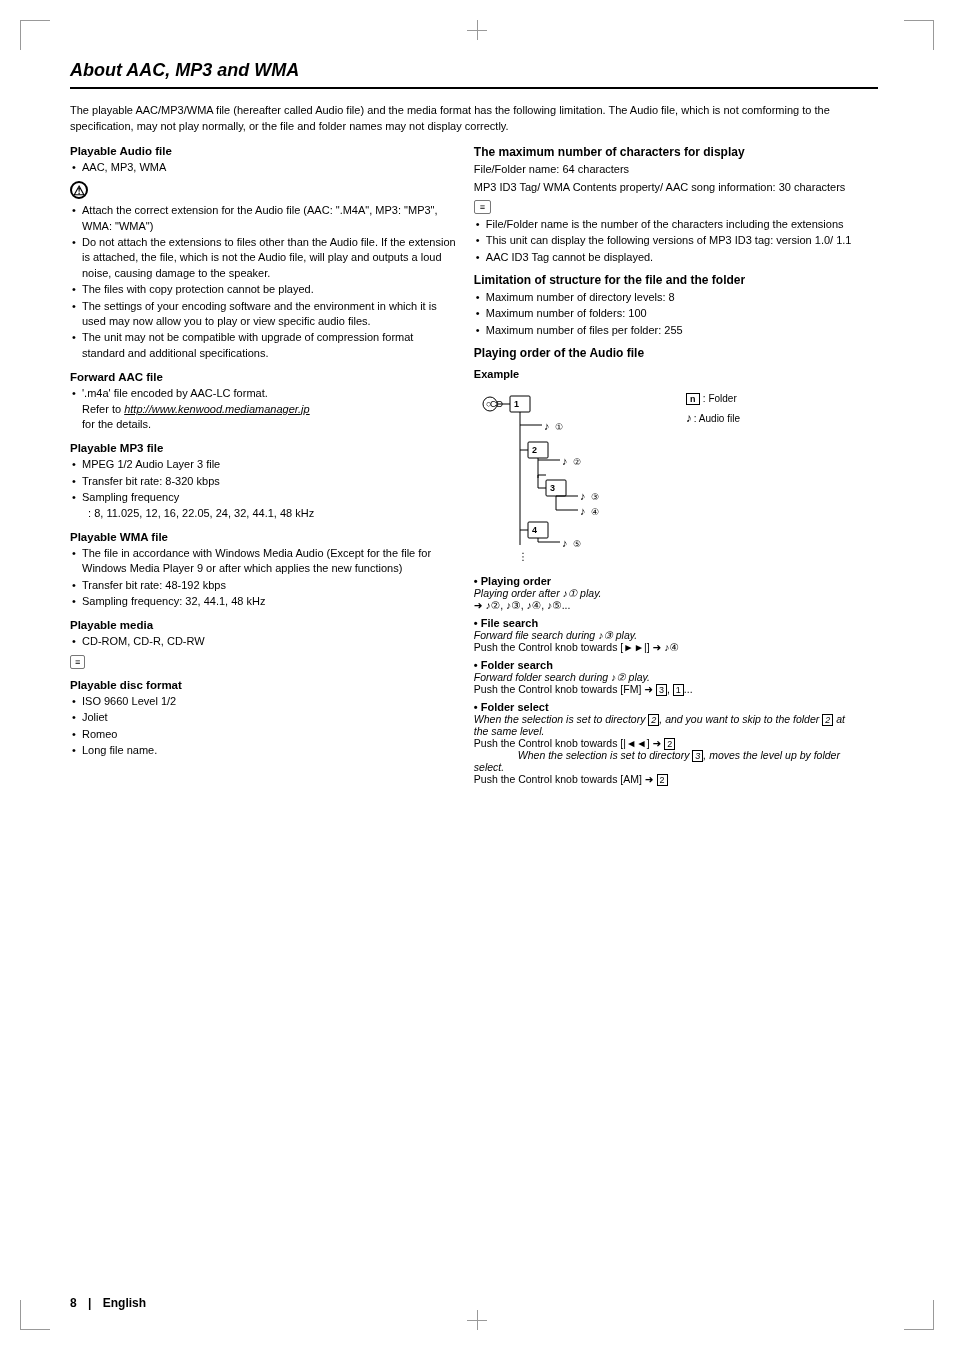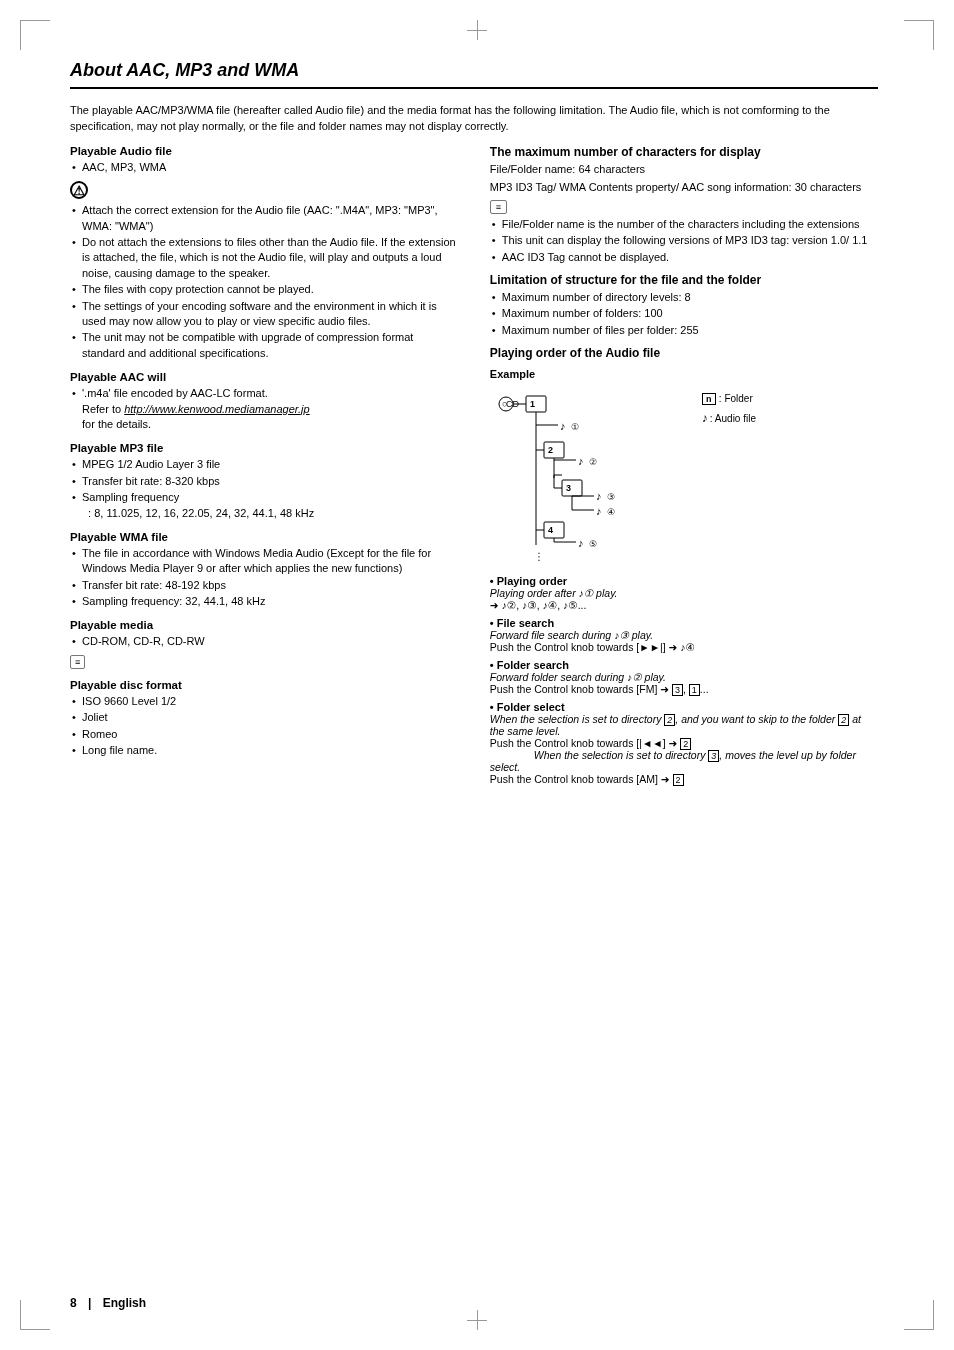--- a/index.html
+++ b/index.html
@@ -65,21 +65,21 @@
       font-weight: bold;
       font-style: italic;
       border-bottom: 2px solid #000;
       padding-bottom: 6px;
       margin-bottom: 14px;
     }
 
     
     .two-col {
       display: flex;
-      gap: 32px;
+      gap: 16px;
     }
     .col-left {
       flex: 0 0 48%;
       width: 48%;
     }
     .col-right {
       flex: 0 0 48%;
       width: 48%;
     }
 
@@ -195,21 +195,21 @@
         <span style="display:inline-block; border:2px solid #000; border-radius:50%; width:18px; height:18px; text-align:center; font-weight:bold; font-size:13px; line-height:16px; vertical-align:middle;">⚠</span>
       </div>
       <ul class="bullet-list">
         <li><span>Attach the correct extension for the Audio file (AAC: ".M4A", MP3: "MP3", WMA: "WMA")</span></li>
         <li><span>Do not attach the extensions to files other than the Audio file. If the extension is attached, the file, which is not the Audio file, will play and outputs a loud noise, causing damage to the speaker.</span></li>
         <li><span>The files with copy protection cannot be played.</span></li>
         <li><span>The settings of your encoding software and the environment in which it is used may now allow you to play or view specific audio files.</span></li>
         <li><span>The unit may not be compatible with upgrade of compression format standard and additional specifications.</span></li>
       </ul>
 
-      <div class="section-title">Playable AAC will</div>
+      <div class="section-title">Forward AAC file</div>
       <ul class="bullet-list">
         <li>'.m4a' file encoded by AAC-LC format.<br>Refer to <span style="text-decoration:underline; color:#000; font-style:italic;">http://www.kenwood.mediamanager.jp</span><br>for the details.</li>
       </ul>
 
       <div class="section-title">Playable MP3 file</div>
       <ul class="bullet-list">
         <li><span>MPEG 1/2 Audio Layer 3 file</span></li>
         <li><span>Transfer bit rate: 8-320 kbps</span></li>
         <li>Sampling frequency<br>&nbsp;&nbsp;: 8, 11.025, 12, 16, 22.05, 24, 32, 44.1, 48 kHz</li>
       </ul>

